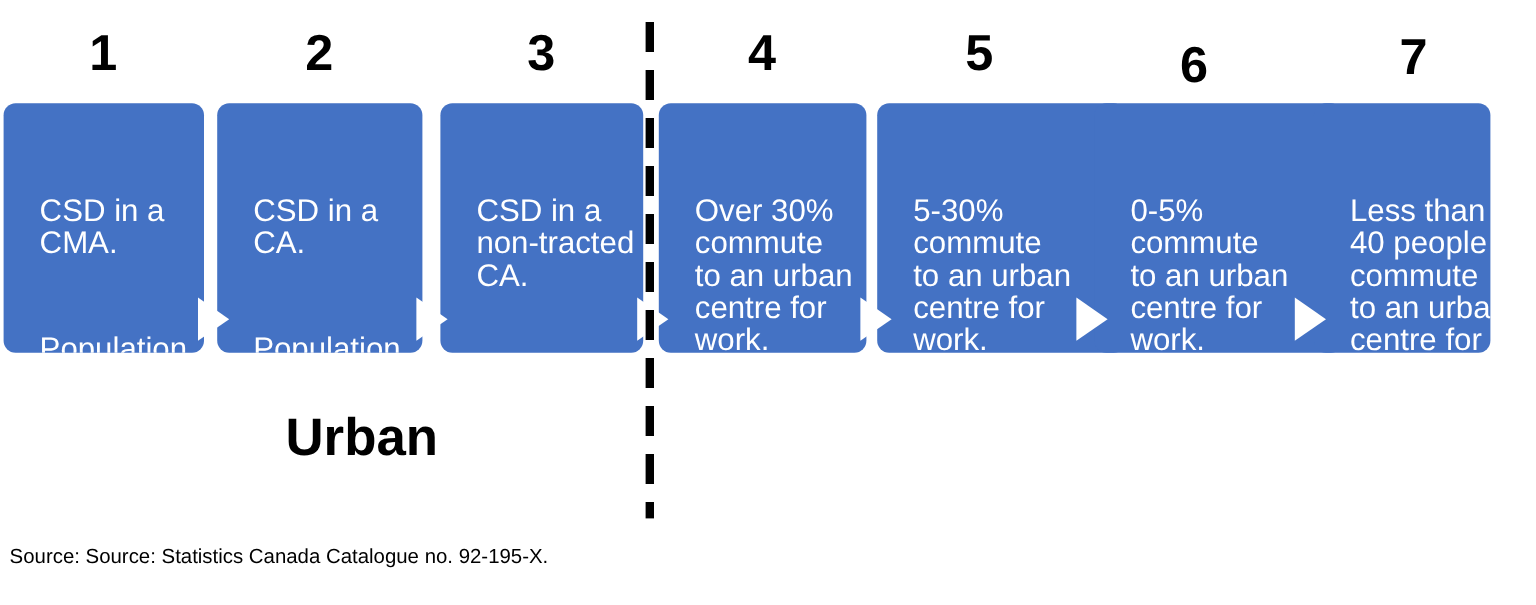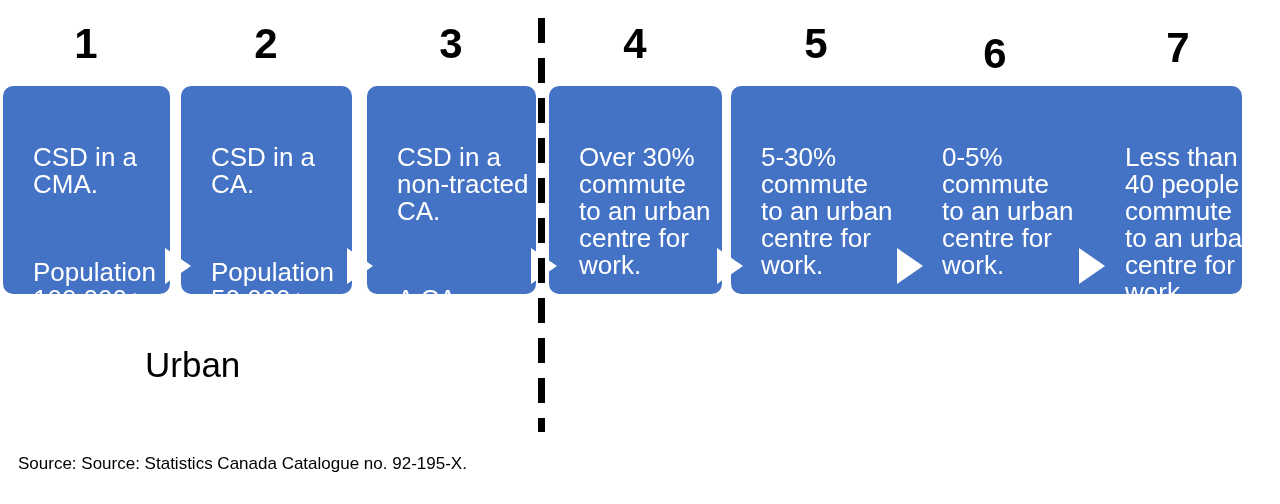--- a/index.html
+++ b/index.html
@@ -26,21 +26,21 @@
   .pbox {
     position: absolute;
     top: 86px;
     height: 208px;
     box-sizing: border-box;
     background: var(--box-fill, #4472C4);
     border-radius: 10px;
     color: var(--box-text, #ffffff);
     font-size: 26px;
     line-height: 27px;
-    padding: 4px 4px 0 30px;
+    padding: 22px 4px 0 30px;
     white-space: pre;
     overflow: hidden;
   }
   .para2 { margin-top: 7px; }
   .arrow {
     position: absolute;
     top: 248px;
     width: 0;
     height: 0;
     border-top: 18px solid transparent;
@@ -58,34 +58,33 @@
       var(--divider-color, #000000) 0px,
       var(--divider-color, #000000) 25px,
       transparent 25px,
       transparent 40px
     );
   }
   .group-label {
     position: absolute;
     top: 346px;
     width: 220px;
-    text-align: left;
-    font-size: 35px;
+    text-align: right;
+    font-size: 44px;
     line-height: 38px;
-    font-weight: normal;
+    font-weight: bold;
     color: var(--label-text, #000000);
   }
   .source {
     position: absolute;
     left: 8px;
     top: 453px;
     font-size: 17px;
     line-height: 21px;
     color: var(--label-text, #000000);
-    margin-left: 10px;
   }
 </style>
 </head>
 <body>
 
 <div class="canvas">
 
   <div class="num" style="left:36px">1</div>
   <div class="num" style="left:216px">2</div>
   <div class="num" style="left:401px">3</div>

